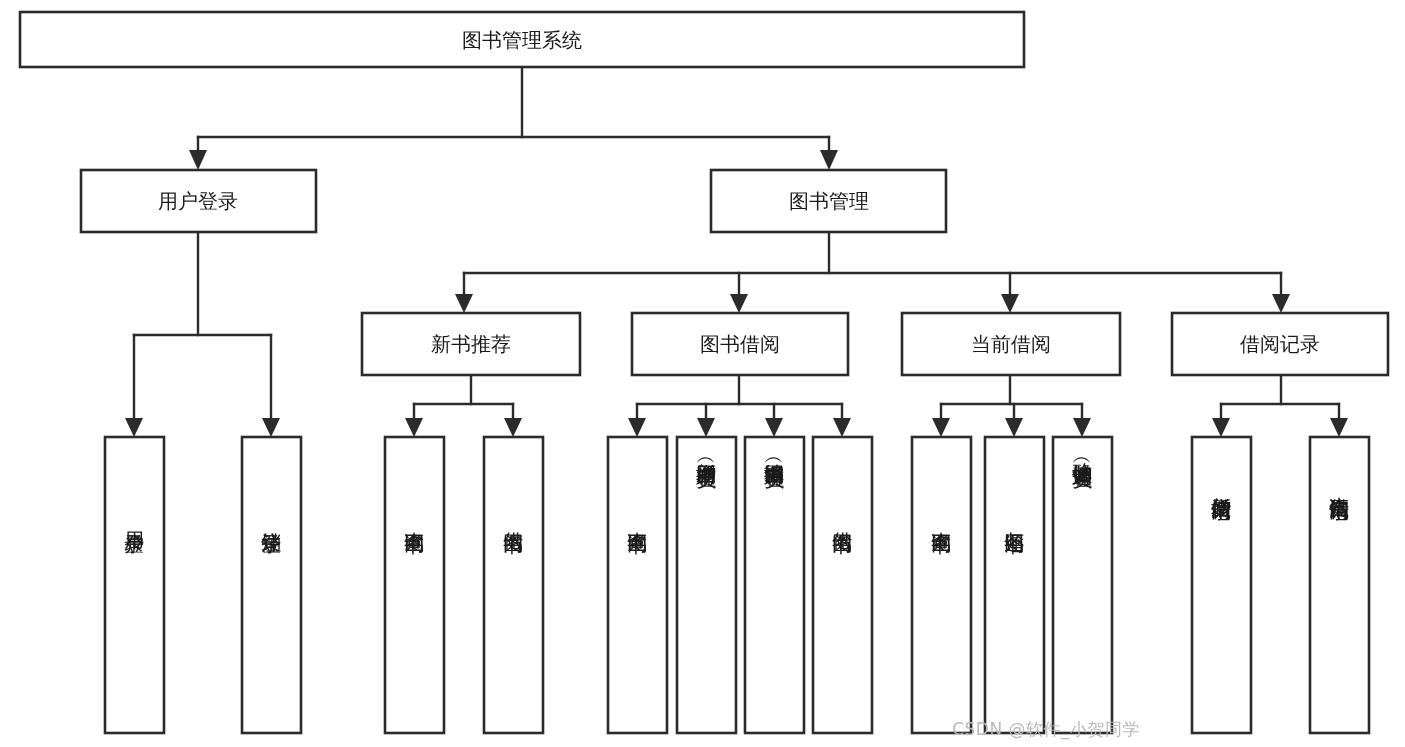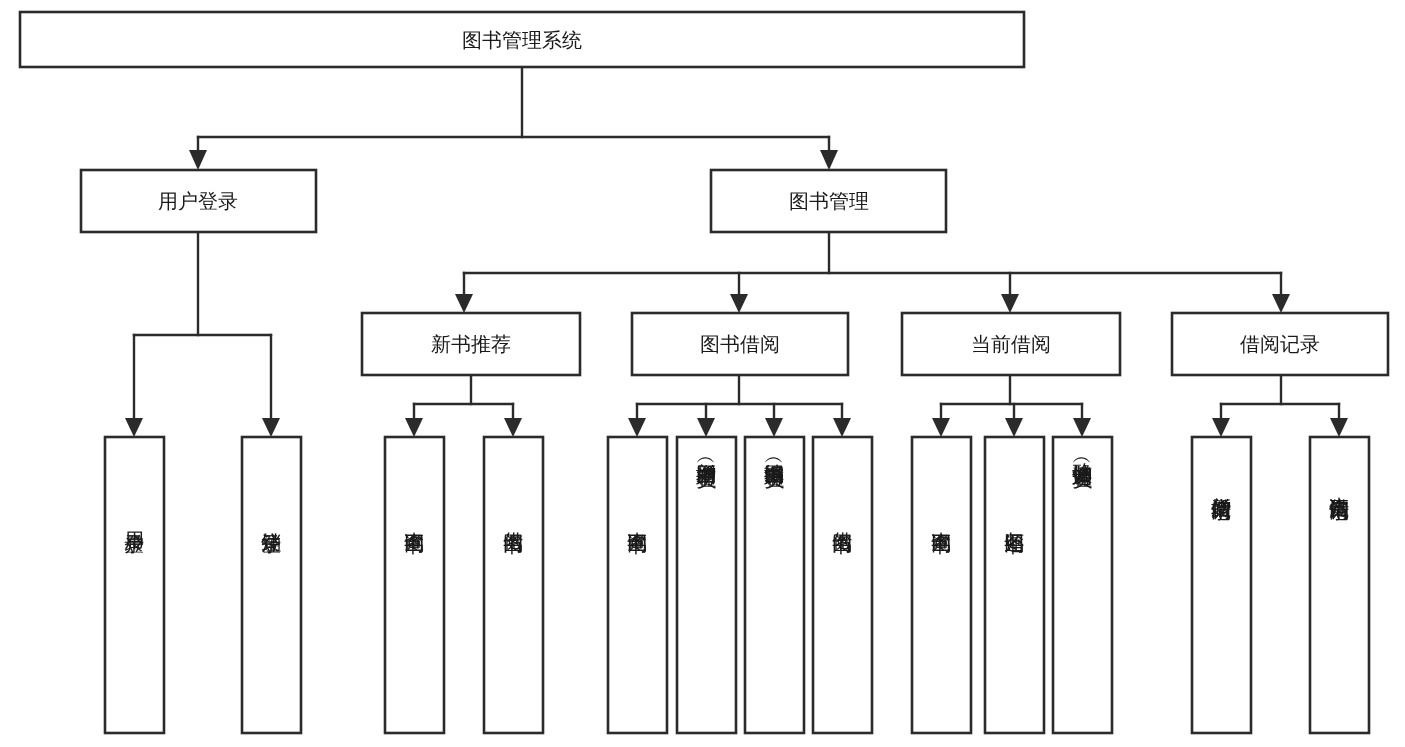--- a/index.html
+++ b/index.html
@@ -225,13 +225,14 @@
   <div class="vlabel" style="left:637px; top:516px;">查询图书</div>
   <div class="vlabel" style="left:706px; top:447px;">新增图书（管理员）</div>
   <div class="vlabel" style="left:774px; top:447px;">编辑图书（管理员）</div>
   <div class="vlabel" style="left:842px; top:516px;">借阅图书</div>
   <div class="vlabel" style="left:941px; top:516px;">查询图书</div>
   <div class="vlabel" style="left:1014px; top:516px;">归还图书</div>
   <div class="vlabel" style="left:1082px; top:447px;">确认归还（管理员）</div>
   <div class="vlabel" style="left:1221px; top:481px;">新增借阅记录</div>
   <div class="vlabel" style="left:1339px; top:481px;">查询借阅记录</div>
 
+  <div class="watermark">CSDN @软件_小贺同学</div>
 </div>
 
 </body></html>

